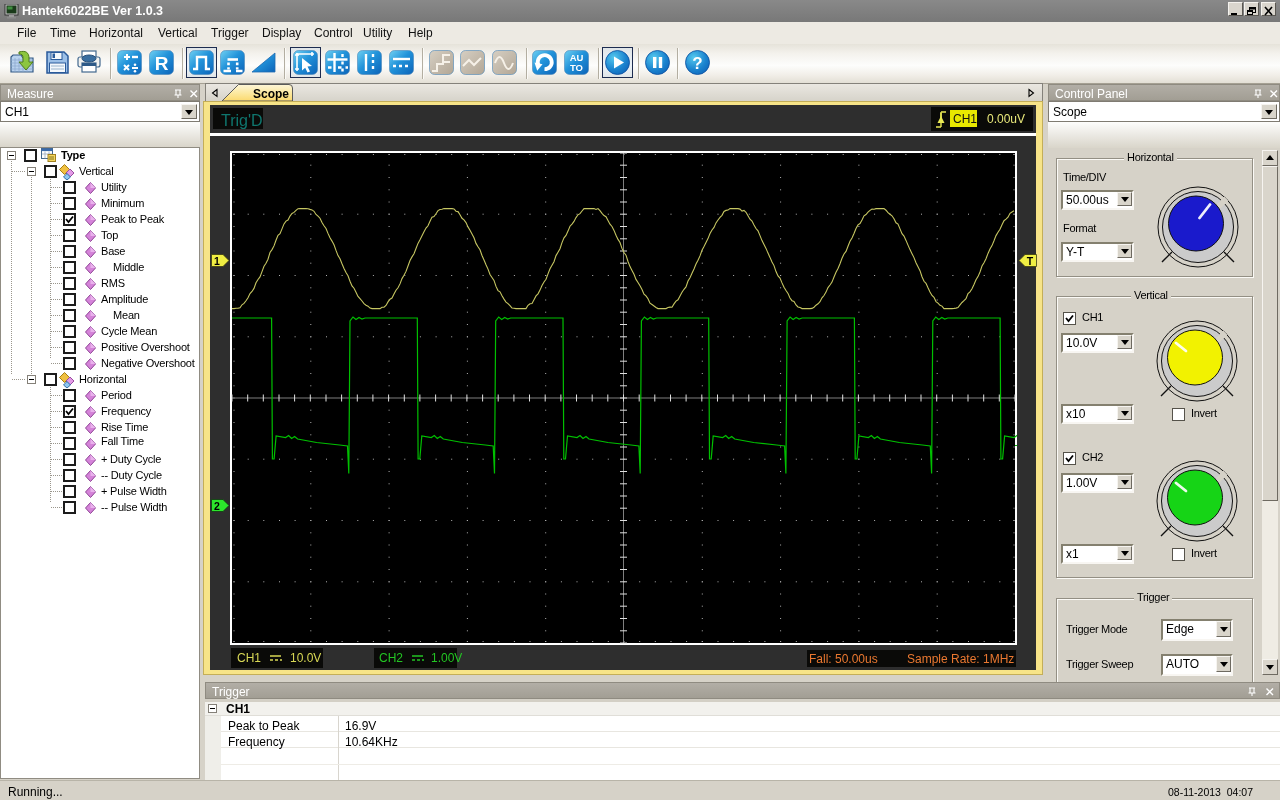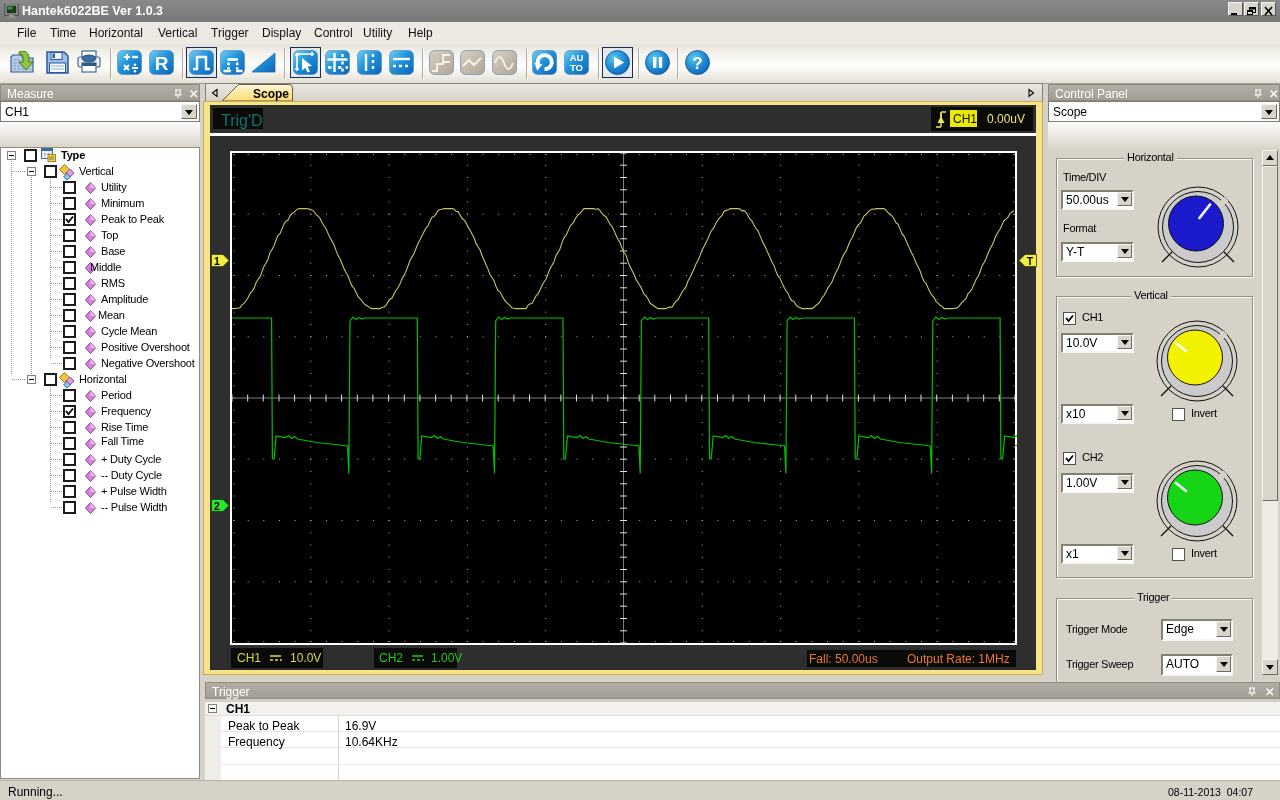--- a/index.html
+++ b/index.html
@@ -289,42 +289,42 @@
     <path d="M5.5 0.5 L10.5 6 L5.5 11.5 L0.5 6 Z" fill="#d583d9" stroke="#8d4394" stroke-width="1"></path>
     <path d="M5.5 0.5 L10.5 6 L5.5 6 Z" fill="#e9b2ec"></path>
   </svg>
 <span class="trow" style="left:101px;top:245px">Base</span>
 <div class="doth" style="left:51px;top:267px;width:11px"></div>
 <div class="chk" style="left:63px;top:261px"></div>
 <svg class="abs" style="left:85px;top:262px" width="11" height="12">
     <path d="M5.5 0.5 L10.5 6 L5.5 11.5 L0.5 6 Z" fill="#d583d9" stroke="#8d4394" stroke-width="1"></path>
     <path d="M5.5 0.5 L10.5 6 L5.5 6 Z" fill="#e9b2ec"></path>
   </svg>
-<span class="trow" style="left:90px;top:261px">Middle</span>
+<span class="trow" style="left:113px;top:261px">Middle</span>
 <div class="doth" style="left:51px;top:283px;width:11px"></div>
 <div class="chk" style="left:63px;top:277px"></div>
 <svg class="abs" style="left:85px;top:278px" width="11" height="12">
     <path d="M5.5 0.5 L10.5 6 L5.5 11.5 L0.5 6 Z" fill="#d583d9" stroke="#8d4394" stroke-width="1"></path>
     <path d="M5.5 0.5 L10.5 6 L5.5 6 Z" fill="#e9b2ec"></path>
   </svg>
 <span class="trow" style="left:101px;top:277px">RMS</span>
 <div class="doth" style="left:51px;top:299px;width:11px"></div>
 <div class="chk" style="left:63px;top:293px"></div>
 <svg class="abs" style="left:85px;top:294px" width="11" height="12">
     <path d="M5.5 0.5 L10.5 6 L5.5 11.5 L0.5 6 Z" fill="#d583d9" stroke="#8d4394" stroke-width="1"></path>
     <path d="M5.5 0.5 L10.5 6 L5.5 6 Z" fill="#e9b2ec"></path>
   </svg>
 <span class="trow" style="left:101px;top:293px">Amplitude</span>
 <div class="doth" style="left:51px;top:315px;width:11px"></div>
 <div class="chk" style="left:63px;top:309px"></div>
 <svg class="abs" style="left:85px;top:310px" width="11" height="12">
     <path d="M5.5 0.5 L10.5 6 L5.5 11.5 L0.5 6 Z" fill="#d583d9" stroke="#8d4394" stroke-width="1"></path>
     <path d="M5.5 0.5 L10.5 6 L5.5 6 Z" fill="#e9b2ec"></path>
   </svg>
-<span class="trow" style="left:98px;top:309px">Mean</span>
+<span class="trow" style="left:113px;top:309px">Mean</span>
 <div class="doth" style="left:51px;top:331px;width:11px"></div>
 <div class="chk" style="left:63px;top:325px"></div>
 <svg class="abs" style="left:85px;top:326px" width="11" height="12">
     <path d="M5.5 0.5 L10.5 6 L5.5 11.5 L0.5 6 Z" fill="#d583d9" stroke="#8d4394" stroke-width="1"></path>
     <path d="M5.5 0.5 L10.5 6 L5.5 6 Z" fill="#e9b2ec"></path>
   </svg>
 <span class="trow" style="left:101px;top:325px">Cycle Mean</span>
 <div class="doth" style="left:51px;top:347px;width:11px"></div>
 <div class="chk" style="left:63px;top:341px"></div>
 <svg class="abs" style="left:85px;top:342px" width="11" height="12">
@@ -470,21 +470,21 @@
 <span class="abs" style="left:290px;top:651px;font-size:12px;color:#d8d855">10.0V</span>
 <div class="abs" style="left:374px;top:648px;width:83px;height:20px;background:#0a0a08"></div>
 <span class="abs" style="left:379px;top:651px;font-size:12px;color:#23c523">CH2</span>
 <svg class="abs" style="left:410px;top:653px" width="16" height="12">
     <path d="M2 3 h11" stroke="#23c523" stroke-width="1.5"></path>
     <path d="M2 7 h3 M7 7 h3 M12 7 h2" stroke="#23c523" stroke-width="1.5"></path>
   </svg>
 <span class="abs" style="left:431px;top:651px;font-size:12px;color:#23c523">1.00V</span>
 <div class="abs" style="left:807px;top:650px;width:209px;height:17px;background:#0a0a08"></div>
 <span class="abs" style="left:809px;top:652px;font-size:12px;color:#ea7830">Fall: 50.00us</span>
-<span class="abs" style="left:907px;top:652px;font-size:12px;color:#ea7830">Output Rate: 1MHz</span>
+<span class="abs" style="left:907px;top:652px;font-size:12px;color:#ea7830">Sample Rate: 1MHz</span>
 <div class="phead" style="left:1048px;top:84px;width:232px">
     <span>Control Panel</span>
     <svg class="abs" style="left:204px;top:4px" width="10" height="10">
       <path d="M2 1 h6 M3 1 v5 M7 1 v5 M1.5 6 h7 M5 6 v3" stroke="#fff" stroke-width="1.1" fill="none"></path>
     </svg>
     <svg class="abs" style="left:220px;top:4px" width="10" height="10">
       <path d="M1.5 1.5 L8 8 M8 1.5 L1.5 8" stroke="#fff" stroke-width="1.4"></path>
     </svg>
   </div>
 <div class="combo" style="left:1048px;top:101px;width:232px;height:21px">

